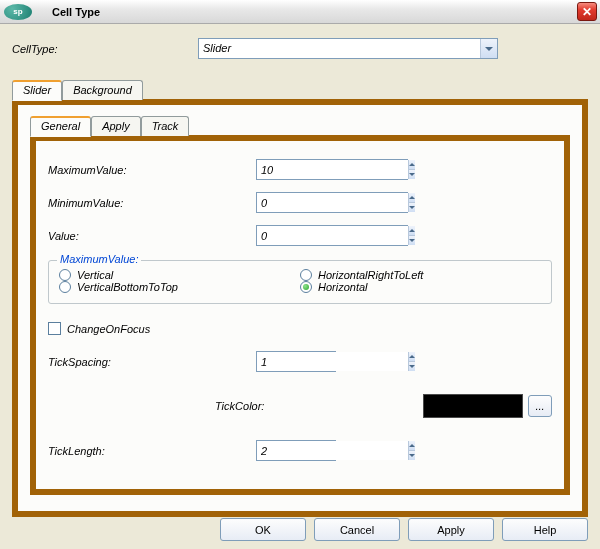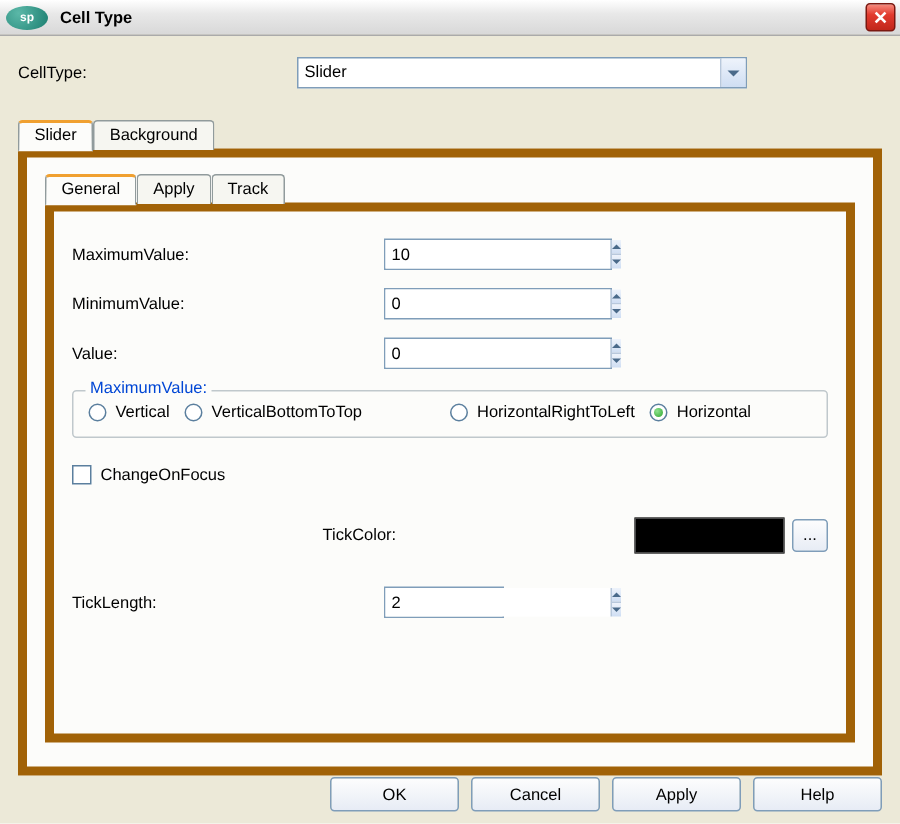--- a/index.html
+++ b/index.html
@@ -17,34 +17,34 @@
     border-bottom: 1px solid #aaa;
     display: flex; align-items: center;
     padding: 0 2px 0 4px;
     position: relative;
   }
   .titlebar .appicon {
     width: 28px; height: 16px; border-radius: 50%;
     background: radial-gradient(circle at 30% 30%, #5bb8a8, #1b7e70);
     display: flex; align-items: center; justify-content: center;
     color: #fff; font-size: 8px; font-weight: bold;
-    margin-right: 8px;
+    margin-right: 20px;
     text-align: center;
   }
   .titlebar .title { font-weight: bold; }
   .titlebar .closebtn {
     position: absolute; right: 3px; top: 2px;
     width: 20px; height: 19px;
     background: linear-gradient(to bottom, #f68b7e, #e23b2e 40%, #c1271b);
     border: 1px solid #7a1810; border-radius: 3px;
     display: flex; align-items: center; justify-content: center;
     color: #fff; font-weight: bold; font-size: 12px;
     cursor: pointer;
   }
-  .content { padding: 14px 12px 0 12px; }
+  .content { padding: 14px 12px 0 12px; font-style: italic; }
   .row1 {
     display: flex; align-items: center;
     margin-bottom: 20px;
   }
   .row1 .lbl { width: 186px; }
   .dropdown {
     width: 300px; height: 21px;
     border: 1px solid #7f9db9; background: #fff;
     display: flex; align-items: stretch;
   }
@@ -129,21 +129,21 @@
     margin-top: 14px;
     padding: 8px 10px 10px 10px;
     position: relative;
   }
   .groupbox .legend {
     position: absolute; top: -8px; left: 8px;
     background: #fcfcfa; padding: 0 3px;
     color: #0046d5;
   }
   .rwrap { display: flex; }
-  .rcol { flex: 1; display: flex; flex-direction: row; gap: 10px; }
+  .rcol { flex: 1; display: flex; flex-direction: column; }
   .rcol > label { display: flex; align-items: center; gap: 6px; cursor: pointer; }
   .radio {
     width: 12px; height: 12px; border-radius: 50%;
     border: 1px solid #5b7f9e; background: #fff;
     display: inline-flex; align-items: center; justify-content: center;
   }
   .radio.on::after {
     content: ""; width: 6px; height: 6px; border-radius: 50%;
     background: radial-gradient(circle at 35% 35%, #8fe38f, #2da52d);
   }
@@ -292,20 +292,34 @@
                   </label>
                 </div>
               </div>
             </div>
 
             <div class="cofrow">
               <span class="checkbox"></span>
               <span>ChangeOnFocus</span>
             </div>
 
+            <div class="frow" style="margin-top:16px;">
+              <div class="flbl">TickSpacing:</div>
+              <div class="spinner narrow">
+                <input value="1" style="">
+                <div class="spinbtns">
+                  <div>
+                      <div class="arr-up"></div>
+                    </div>
+                  <div>
+                      <div class="arr-dn"></div>
+                    </div>
+                </div>
+              </div>
+            </div>
 
             <div class="frow" style="margin-top:22px;justify-content:flex-end;">
               <div class="flbl">TickColor:</div>
               <div class="colorwell-wrap">
                 <div class="colorwell"></div>
                 <div class="ellipsis-btn">
                   <span>...</span>
                 </div>
               </div>
             </div>

